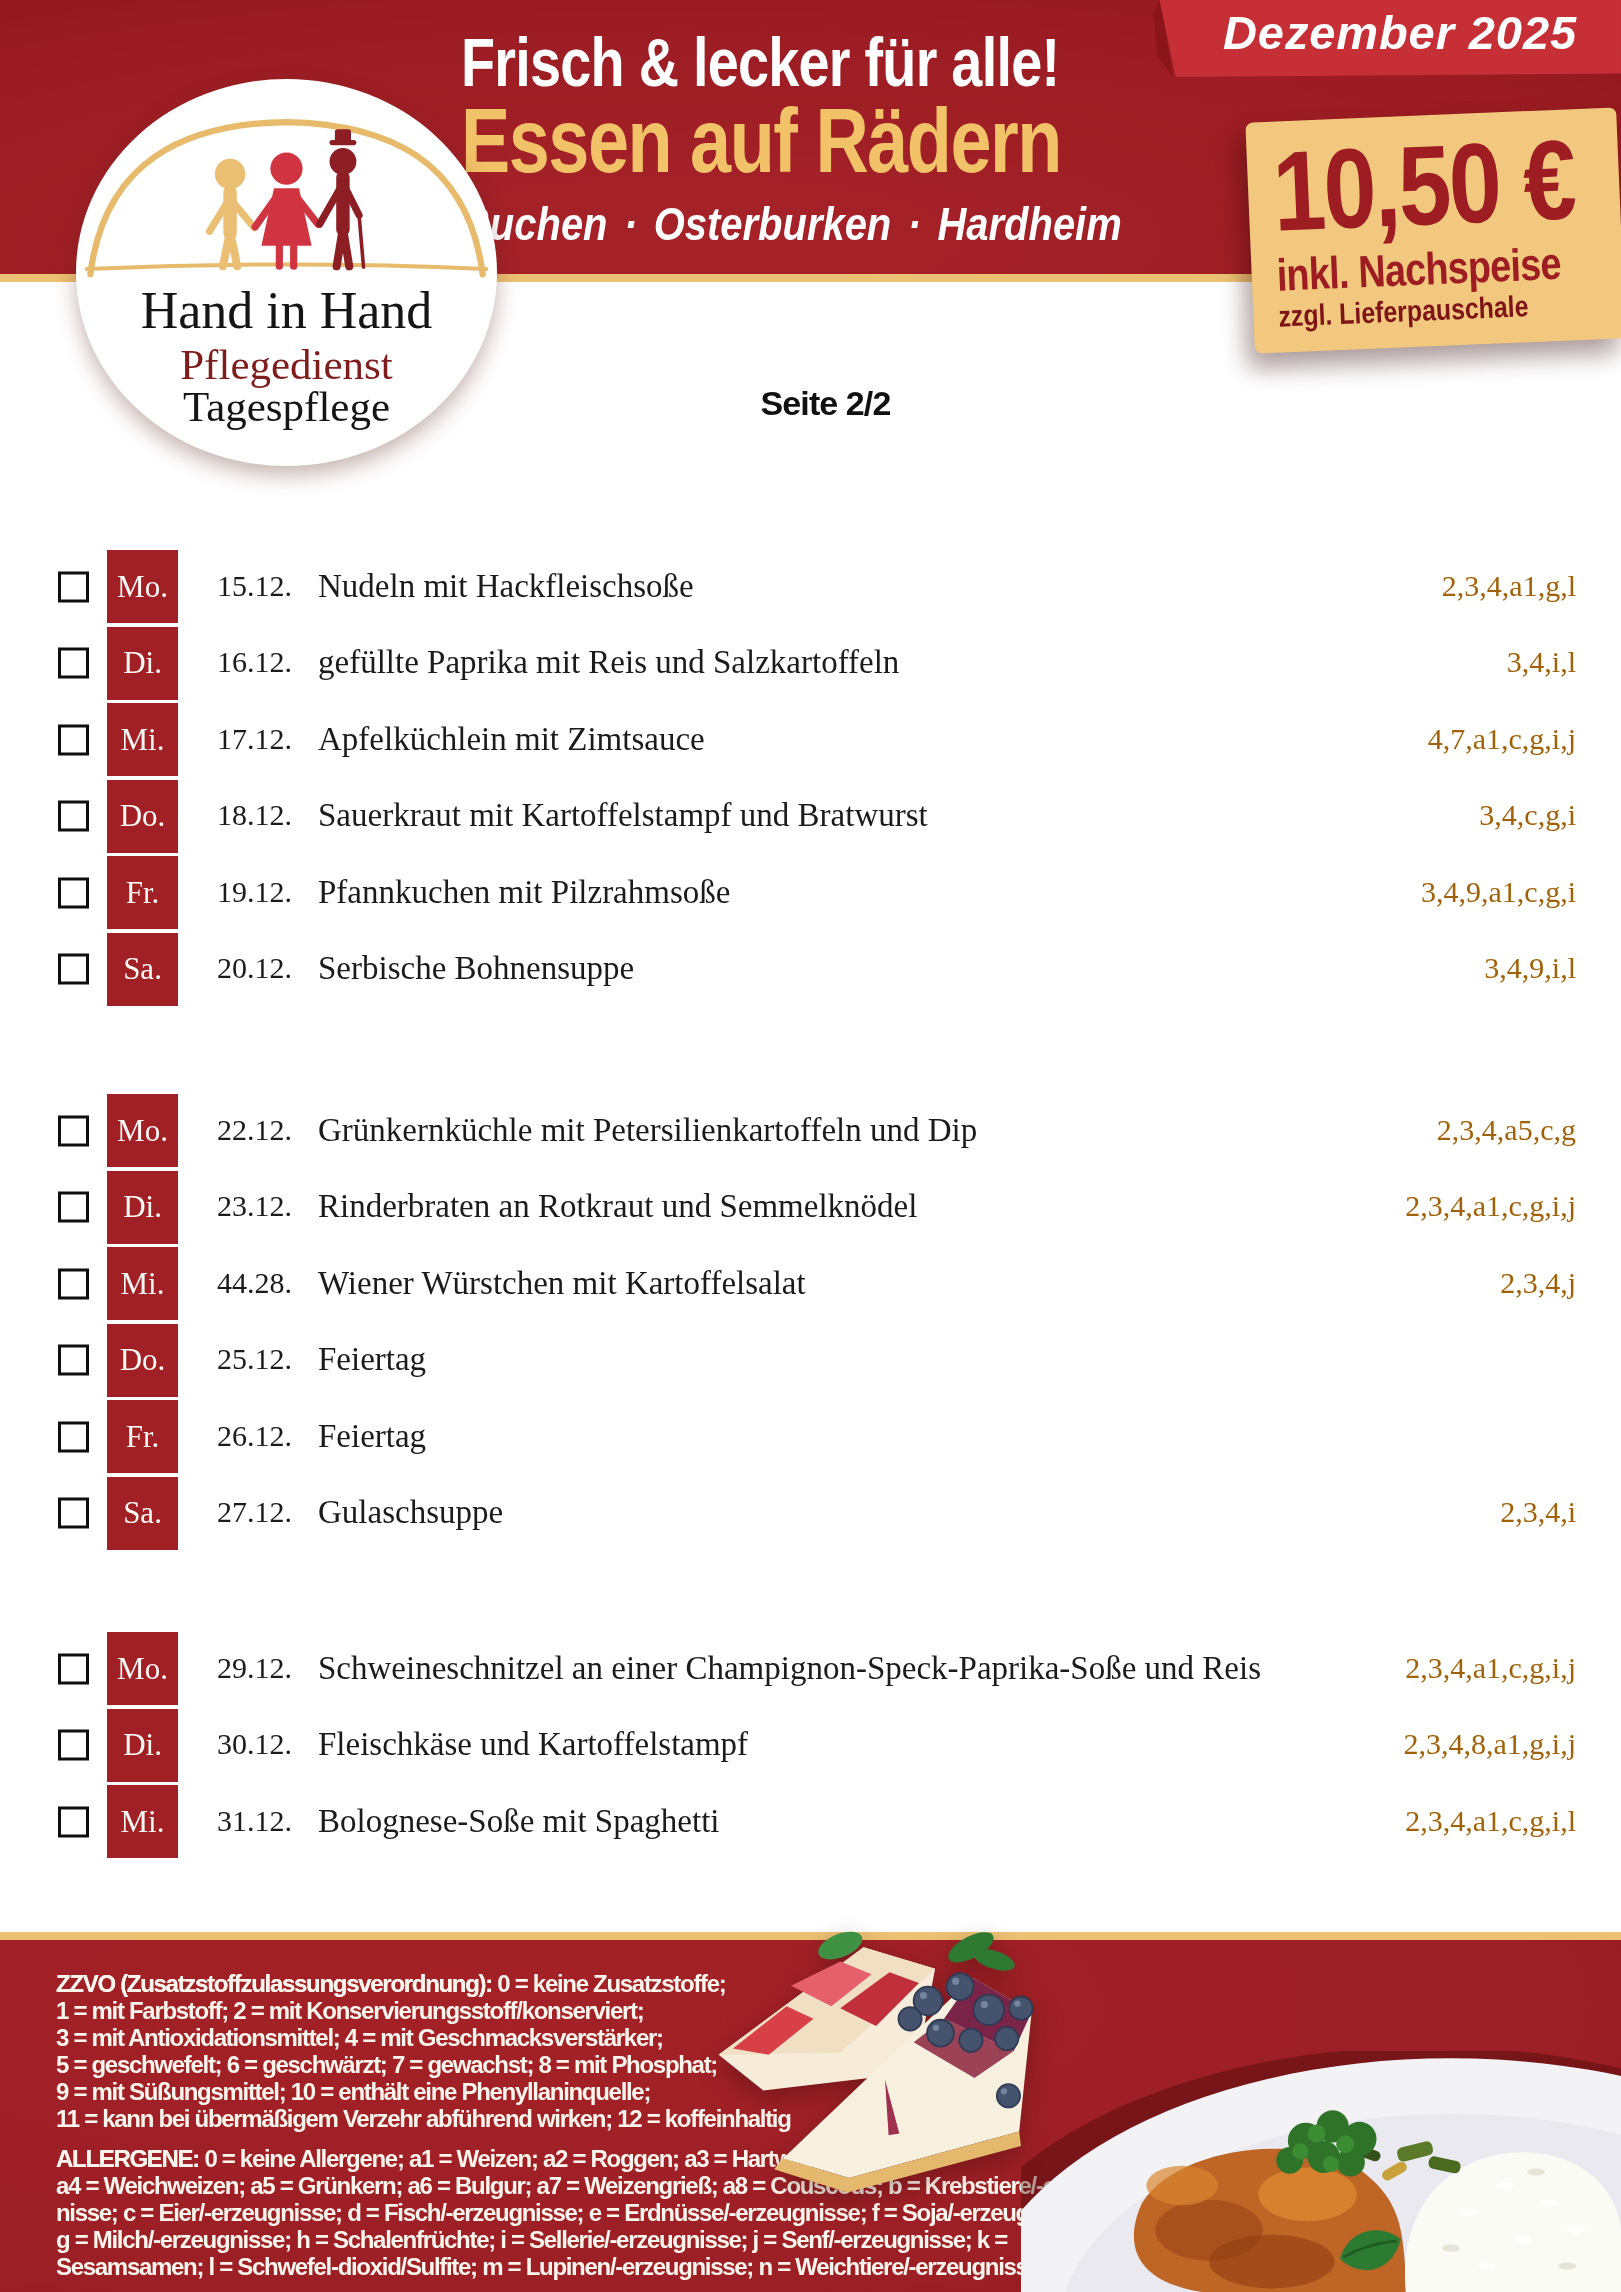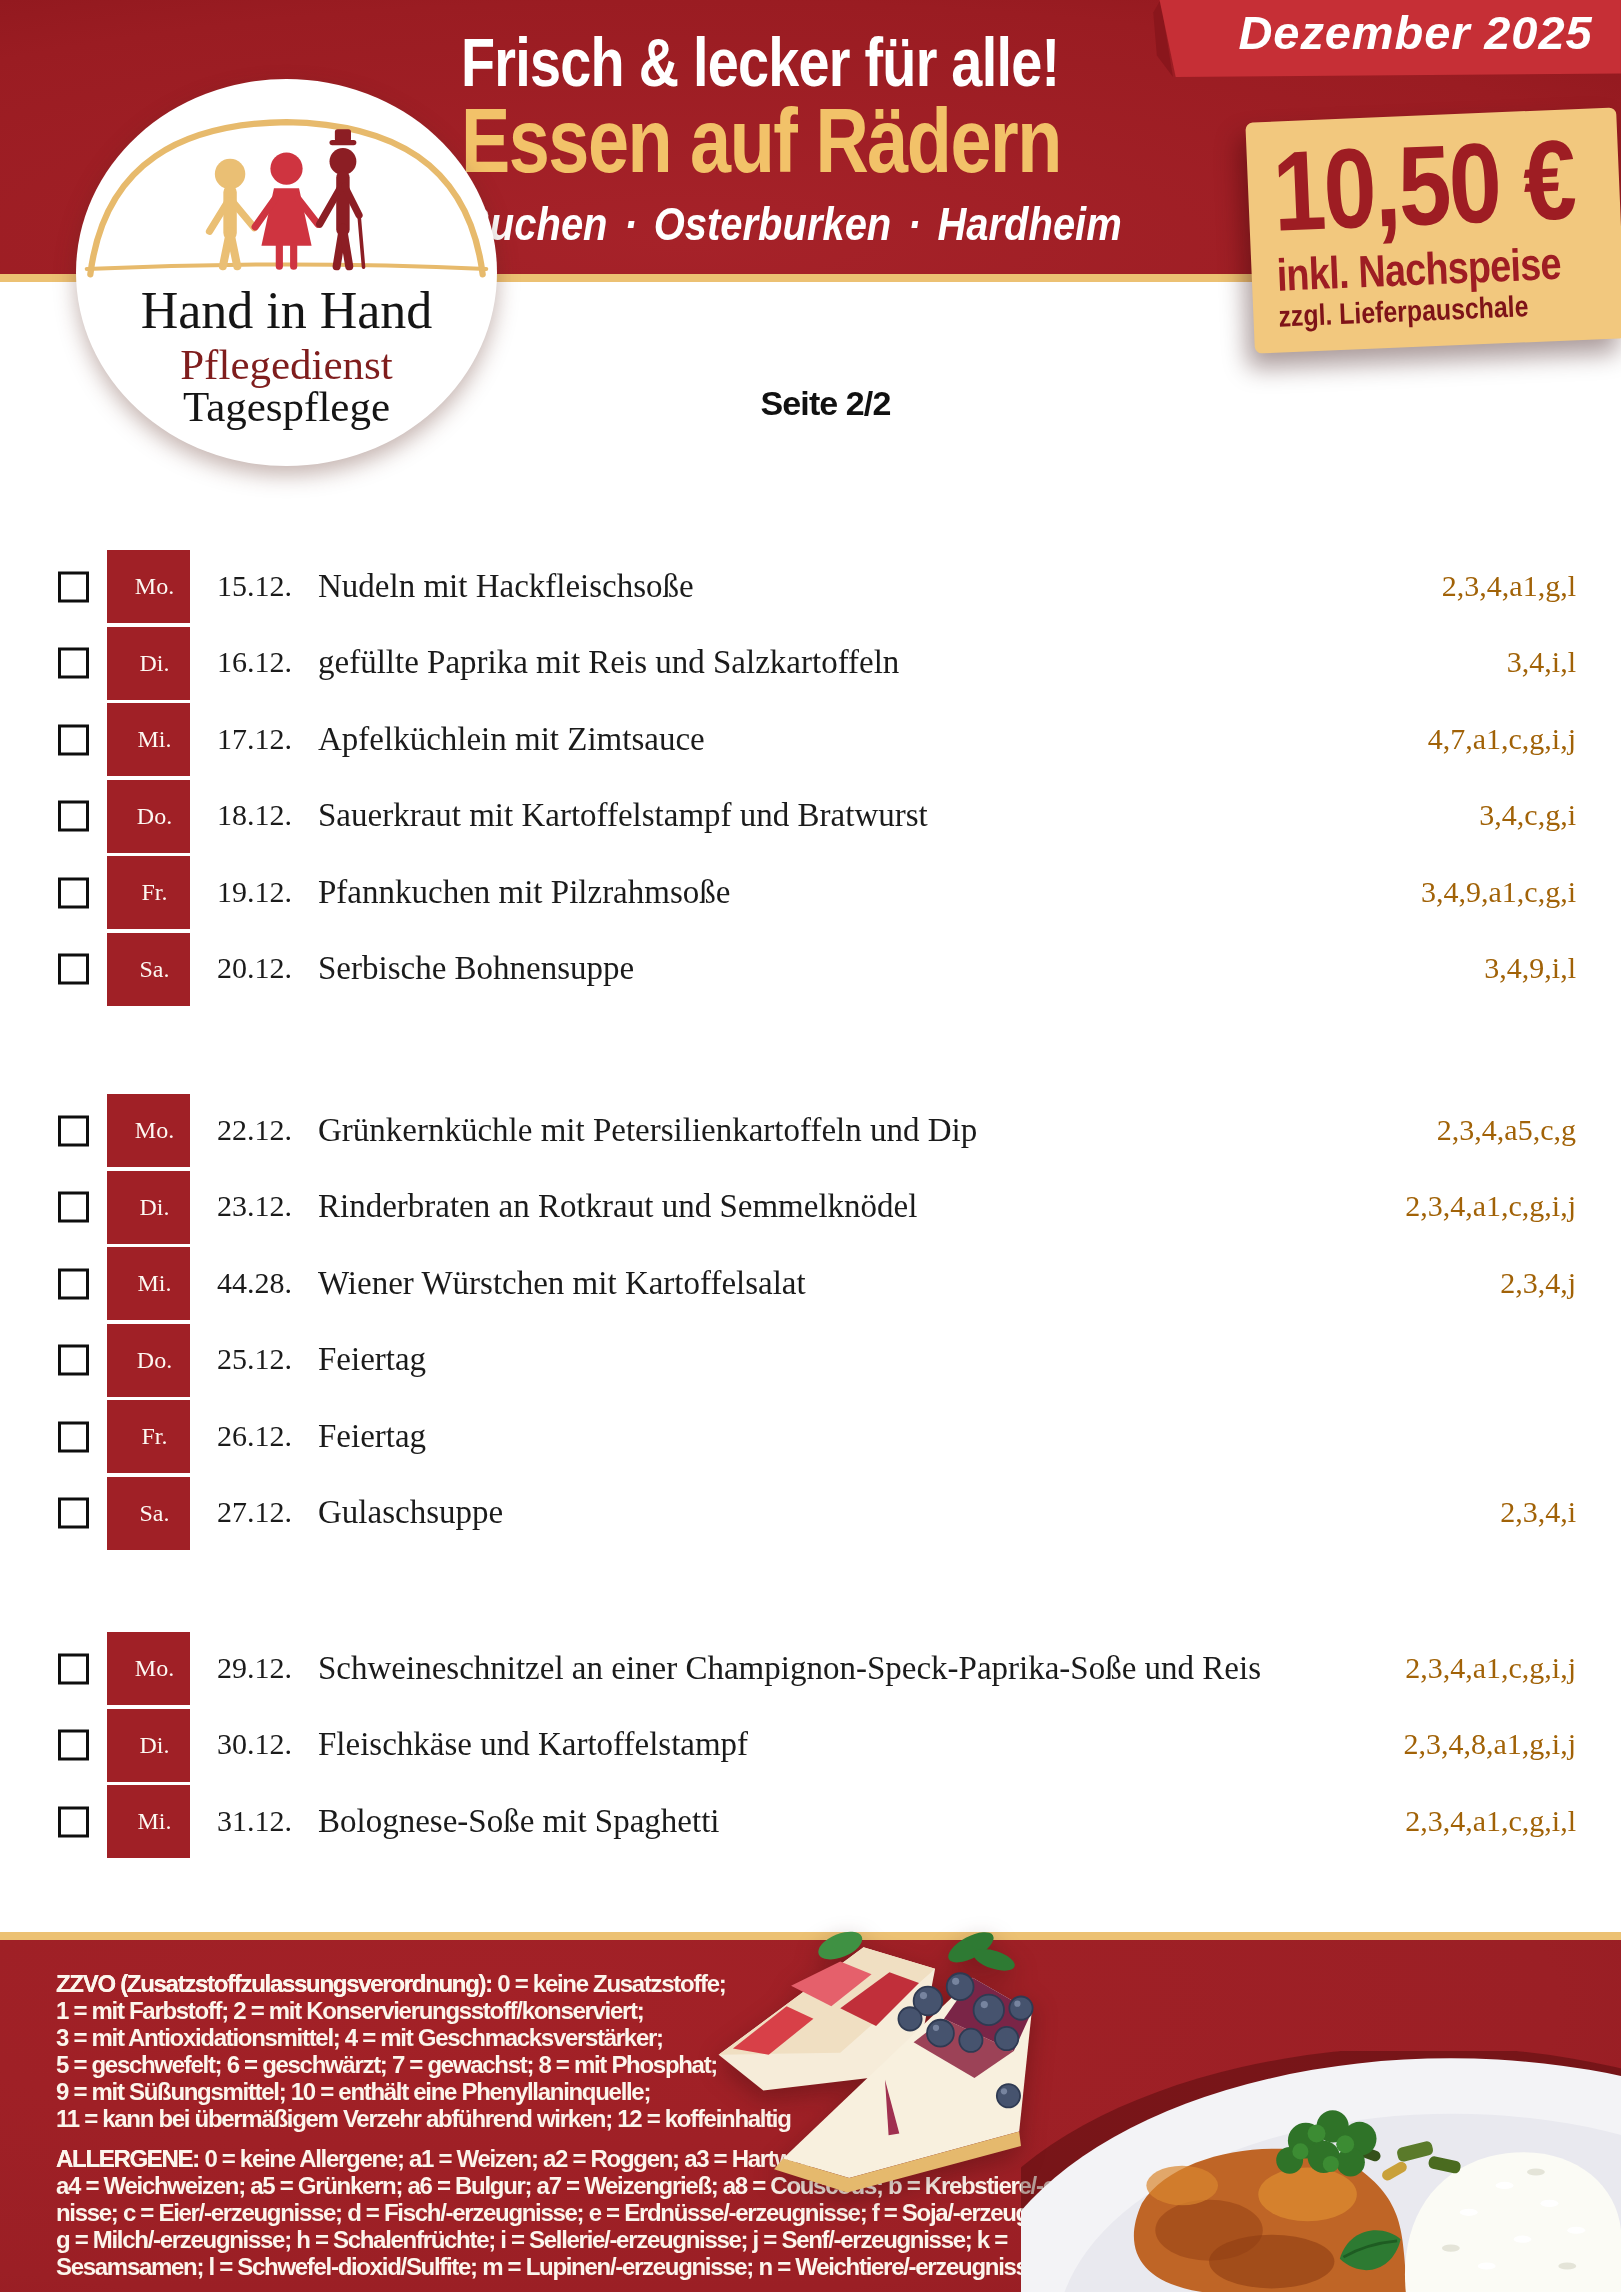--- a/index.html
+++ b/index.html
@@ -13,21 +13,21 @@
   .title-l1{position:absolute;left:461px;top:23px;color:#fff;font-size:68px;font-weight:700;
     white-space:nowrap;letter-spacing:-0.9px;transform:scaleX(.82);transform-origin:left top;z-index:2;}
   .title-l2{position:absolute;left:461px;top:90px;color:var(--gold_text,#f2c269);font-size:90px;font-weight:700;
     white-space:nowrap;letter-spacing:-1.8px;transform:scaleX(.82);transform-origin:left top;z-index:2;}
   .title-l3{position:absolute;left:461px;top:196px;color:#fff;font-size:47px;font-weight:700;font-style:italic;
     white-space:nowrap;word-spacing:6.3px;transform:scaleX(.85);transform-origin:left top;z-index:2;}
 
   
   .ribbon-svg{position:absolute;left:1146px;top:0;z-index:3;}
   .ribbon-text{position:absolute;left:1223px;top:5.4px;width:385px;color:#fff;font-size:47px;font-weight:700;
-    font-style:italic;letter-spacing:0.9px;white-space:nowrap;z-index:4;text-align:center;}
+    font-style:italic;letter-spacing:0.9px;white-space:nowrap;z-index:4;}
 
   
   .price-box{position:absolute;left:1250px;top:115px;width:371px;height:231px;background:var(--gold_box,#f2c87e);
     border-radius:7.2px;transform:rotate(-2.4deg);transform-origin:center;z-index:5;
     box-shadow:-7.2px 14.3px 25px rgba(46,6,6,.40);padding:12.5px 0 0 25px;box-sizing:border-box;}
   .price-amount{color:var(--price_red,#9e1d23);font-size:113px;font-weight:700;line-height:1.02;
     letter-spacing:-2.7px;white-space:nowrap;transform:scaleX(.84);transform-origin:left top;}
   .price-incl{color:var(--price_red,#9e1d23);font-size:45px;font-weight:700;line-height:1.05;margin-top:1.8px;
     letter-spacing:-0.9px;white-space:nowrap;transform:scaleX(.84);transform-origin:left top;}
   .price-note{color:#7e1318;font-size:29.6px;font-weight:700;line-height:1.1;margin-top:2.7px;
@@ -46,22 +46,22 @@
 
   .page-indicator{position:absolute;left:0;top:384px;width:1651px;text-align:center;color:#111;
     font-size:34px;font-weight:700;letter-spacing:-0.9px;}
 
   
   .menu-group{position:absolute;left:58px;width:1518px;}
   .mrow{position:relative;height:73px;margin-bottom:3.6px;}
   .cbx{position:absolute;left:0;top:50%;transform:translateY(-50%);width:25px;height:25px;
     border:3.6px solid #0e0e0e;background:#fff;}
   .daybox{position:absolute;left:49px;top:0;width:71px;height:73px;background:var(--day_red,#a02026);
-    color:#fdf8f2;font-family:"Liberation Serif",serif;font-size:24px;
-    display:flex;align-items:center;justify-content:center;padding-left:12px;}
+    color:#fdf8f2;font-family:"Liberation Serif",serif;font-size:31px;
+    display:flex;align-items:center;justify-content:center;}
   .mdate{position:absolute;left:159px;top:50%;transform:translateY(-52%);
     font-family:"Liberation Serif",serif;font-size:30px;color:#1b1b1b;white-space:nowrap;}
   .meal{position:absolute;left:260px;top:50%;transform:translateY(-52%);
     font-family:"Liberation Serif",serif;font-size:33px;color:#1b1b1b;white-space:nowrap;}
   .codes{position:absolute;right:0;top:50%;transform:translateY(-52%);
     font-family:"Liberation Serif",serif;font-size:30px;color:#a16207;white-space:nowrap;}
 
   
   .footer{position:absolute;left:0;top:1932px;width:1621px;height:361px;
     background:radial-gradient(120% 150% at 30% 18%, #a32127 0%, #9b1f25 55%, #8a171d 100%);

